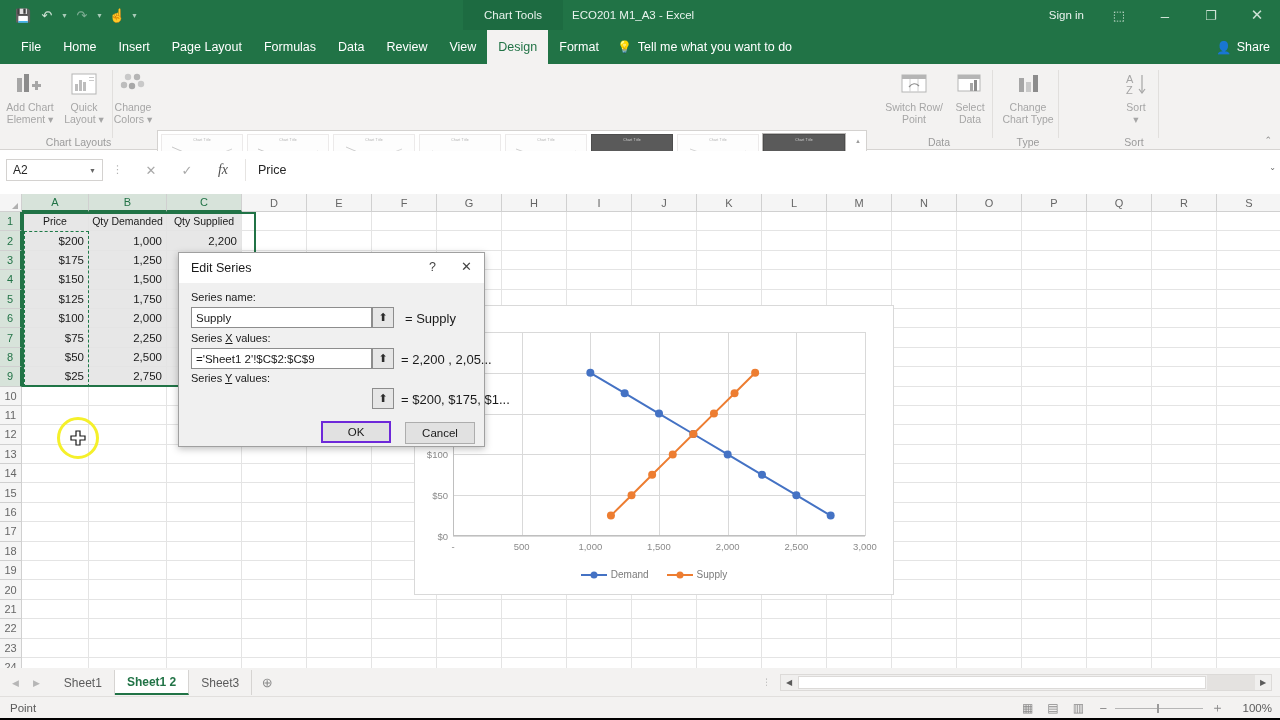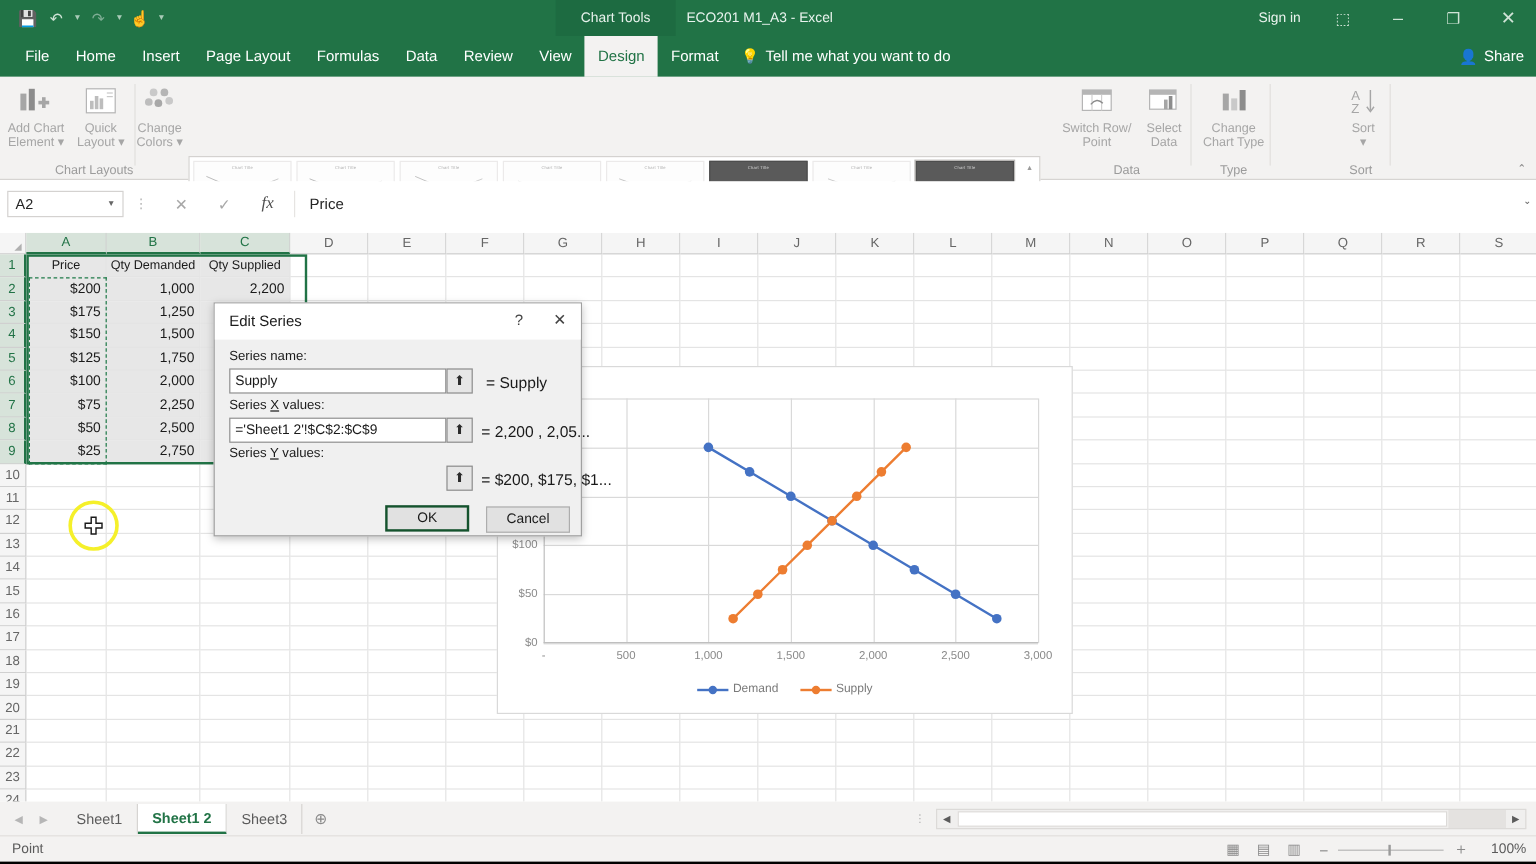--- a/index.html
+++ b/index.html
@@ -218,21 +218,21 @@
   }
   .fld-picker {
     position:absolute; width:22px; height:21px; background:#e6e6e6; border:1px solid #8d8d8d;
     display:flex; align-items:center; justify-content:center; color:#2b2b2b; font-size:11px;
   }
   .fld-eq { position:absolute; font-size:13px; color:#1a1a1a; white-space:nowrap;text-align:center; }
   .dlg-btn {
     position:absolute; width:70px; height:22px; background:#e1e1e1; border:1px solid #adadad;
     display:flex; align-items:center; justify-content:center; font-size:11.5px; color:#1a1a1a;
   }
-  .dlg-btn.primary { background:#e1e1e1; border:2px solid #14532d; }
+  .dlg-btn.primary { background:#e1e1e1; border:2px solid #6d28d9; }
 
   
   .cursor-ring {
     position:absolute; left:57px; top:417px; width:42px; height:42px;
     border:3px solid #f5f02a; border-radius:50%; background:transparent;
   }
   .cursor-cross { position:absolute; left:70px; top:430px; width:16px; height:16px; }
 
   
   .hscroll-area { position:absolute; left:0; top:668px; width:1280px; height:28px; background:#f3f2f1; }

